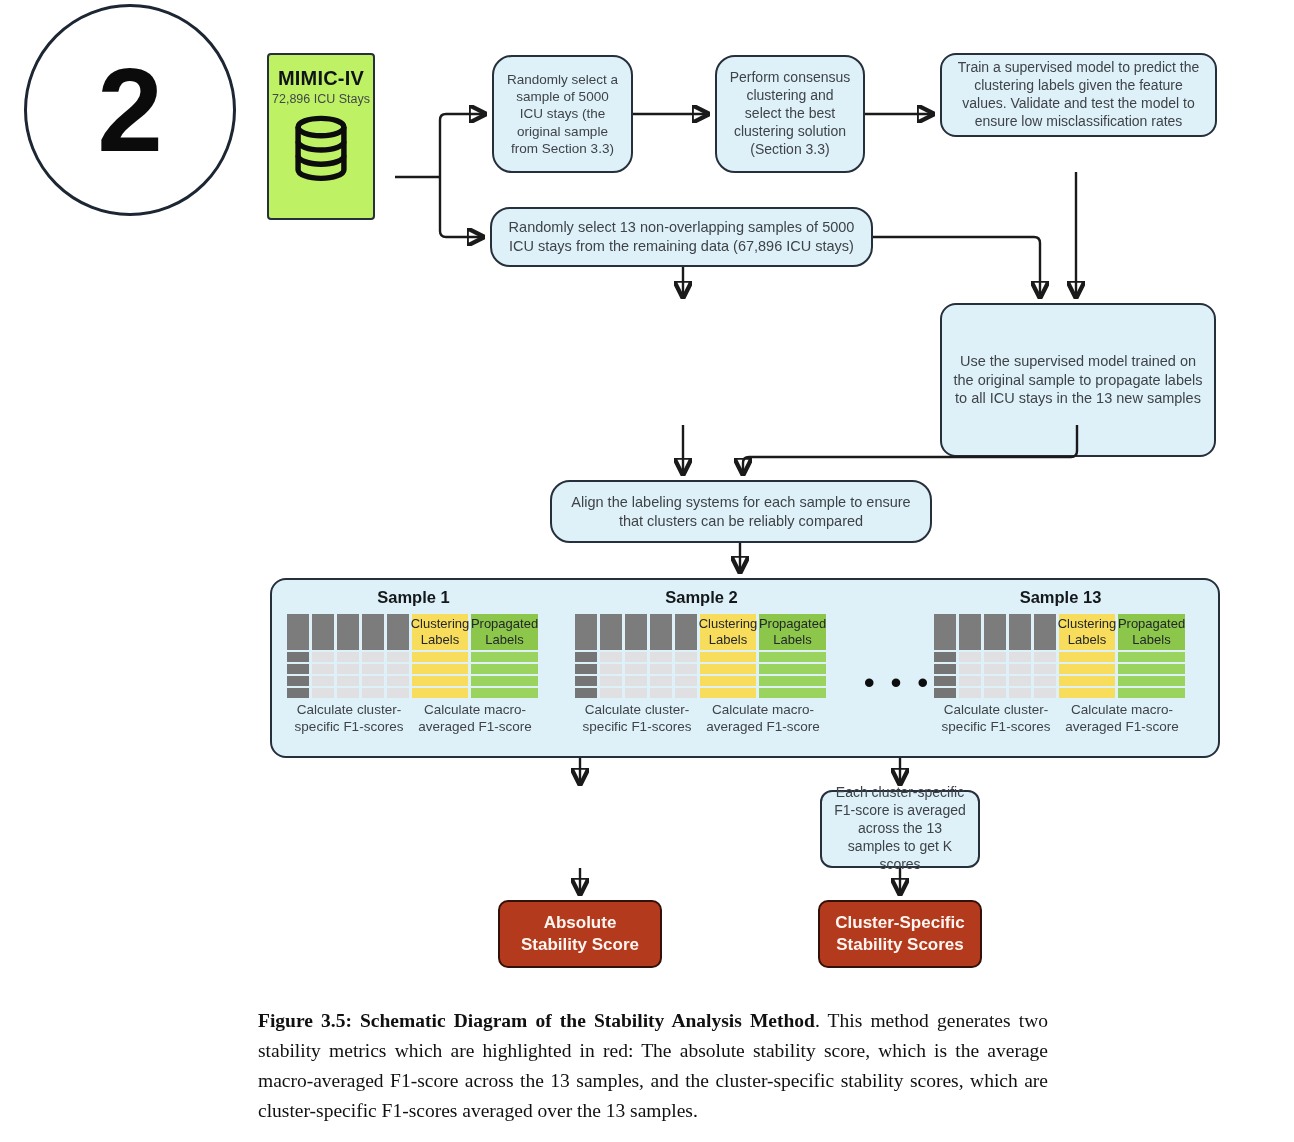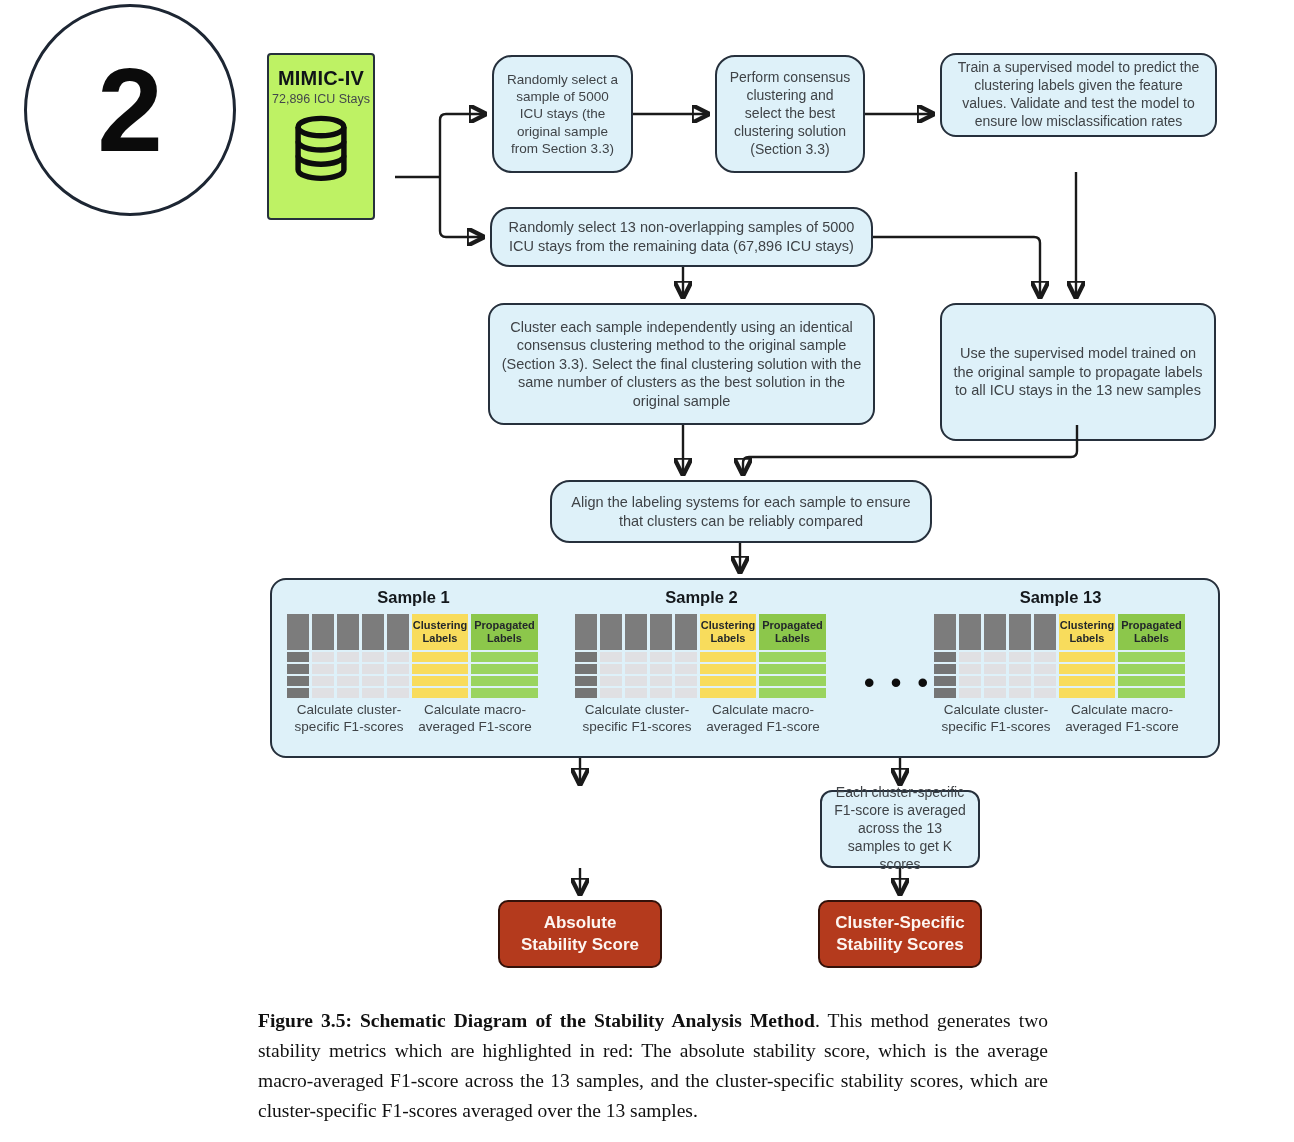--- a/index.html
+++ b/index.html
@@ -38,21 +38,21 @@
     grid-template-columns:22px 22px 22px 22px 22px 56px 67px;grid-template-rows:36px 10px 10px 10px 10px;
     column-gap:3px;row-gap:2px;}
   .cell{box-sizing:border-box;}
   .c-gray-h{background:#7c7c7c;}
   .c-dark{background:#757575;}
   .c-light{background:#e0e0e3;}
   .c-yellow-h,.c-yellow{background:#f8dc5c;}
   .c-green-h{background:#8cc74b;}
   .c-green{background:#9ad45f;}
   .hdr-label{display:flex;align-items:center;justify-content:center;text-align:center;
-    font-size:11px;font-weight:700;color:#23272b;line-height:1.2;padding:1px;}
+    font-size:13px;font-weight:400;color:#23272b;line-height:1.2;padding:1px;}
   .sample-cap{position:absolute;top:122px;height:54px;text-align:center;font-size:13.5px;line-height:1.24;color:#3f4347;}
   .cap-left{left:-8px;width:140px;}
   .cap-right{left:118px;width:140px;}
   .dots{position:absolute;left:588px;top:86px;width:76px;text-align:center;font-size:30px;font-weight:800;
     color:#0d0d0d;letter-spacing:4px;}
 
   
   svg.arrows{position:absolute;left:0;top:0;pointer-events:none;}
   svg.arrows path{stroke:#1a1a1a;stroke-width:2.4;fill:none;}
 
@@ -92,25 +92,22 @@
   </div>
 
   <div class="fbox" style="left:940px;top:53px;width:277px;height:84px;border-radius:16px;font-size:14px;">
     <span>Train a supervised model to predict the clustering labels given the feature values. Validate and test the model to ensure low misclassification rates</span>
   </div>
 
   <div class="fbox" style="left:490px;top:207px;width:383px;height:60px;font-size:14.5px;">
     <span>Randomly select 13 non-overlapping samples of 5000 ICU stays from the remaining data (67,896 ICU stays)</span>
   </div>
 
-  <div class="fbox" style="left:488px;top:303px;width:387px;height:122px;border-radius:16px;font-size:14.5px;">
-    <span>Cluster each sample independently using an identical consensus clustering method to the original sample (Section 3.3). Select the final clustering solution with the same number of clusters as the best solution in the original sample</span>
-  </div>
-
-  <div class="fbox" style="left:940px;top:303px;width:276px;height:138px;border-radius:16px;font-size:14.5px;">
+
+  <div class="fbox" style="left:940px;top:303px;width:276px;height:154px;border-radius:16px;font-size:14.5px;">
     <span>Use the supervised model trained on the original sample to propagate labels to all ICU stays in the 13 new samples</span>
   </div>
 
   <div class="fbox" style="left:550px;top:480px;width:382px;height:63px;font-size:14.5px;">
     <span>Align the labeling systems for each sample to ensure that clusters can be reliably compared</span>
   </div>
 
   <div class="samples-panel">
 
     <div class="sample-group" style="left:15px;">

